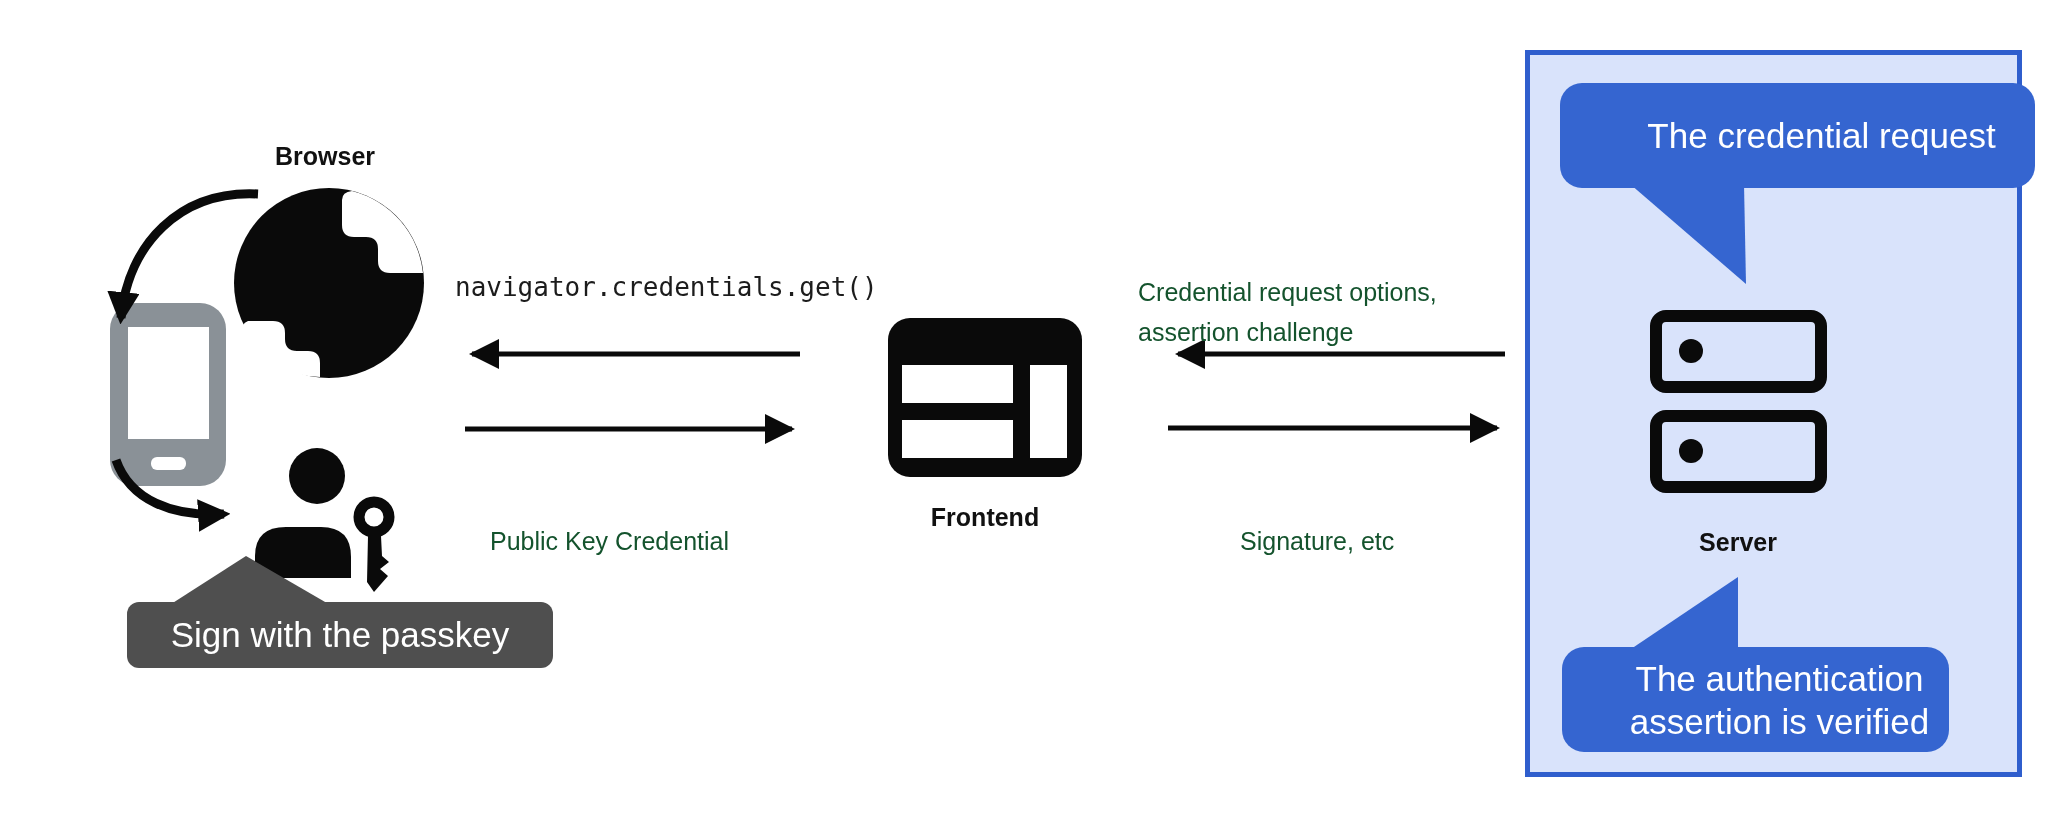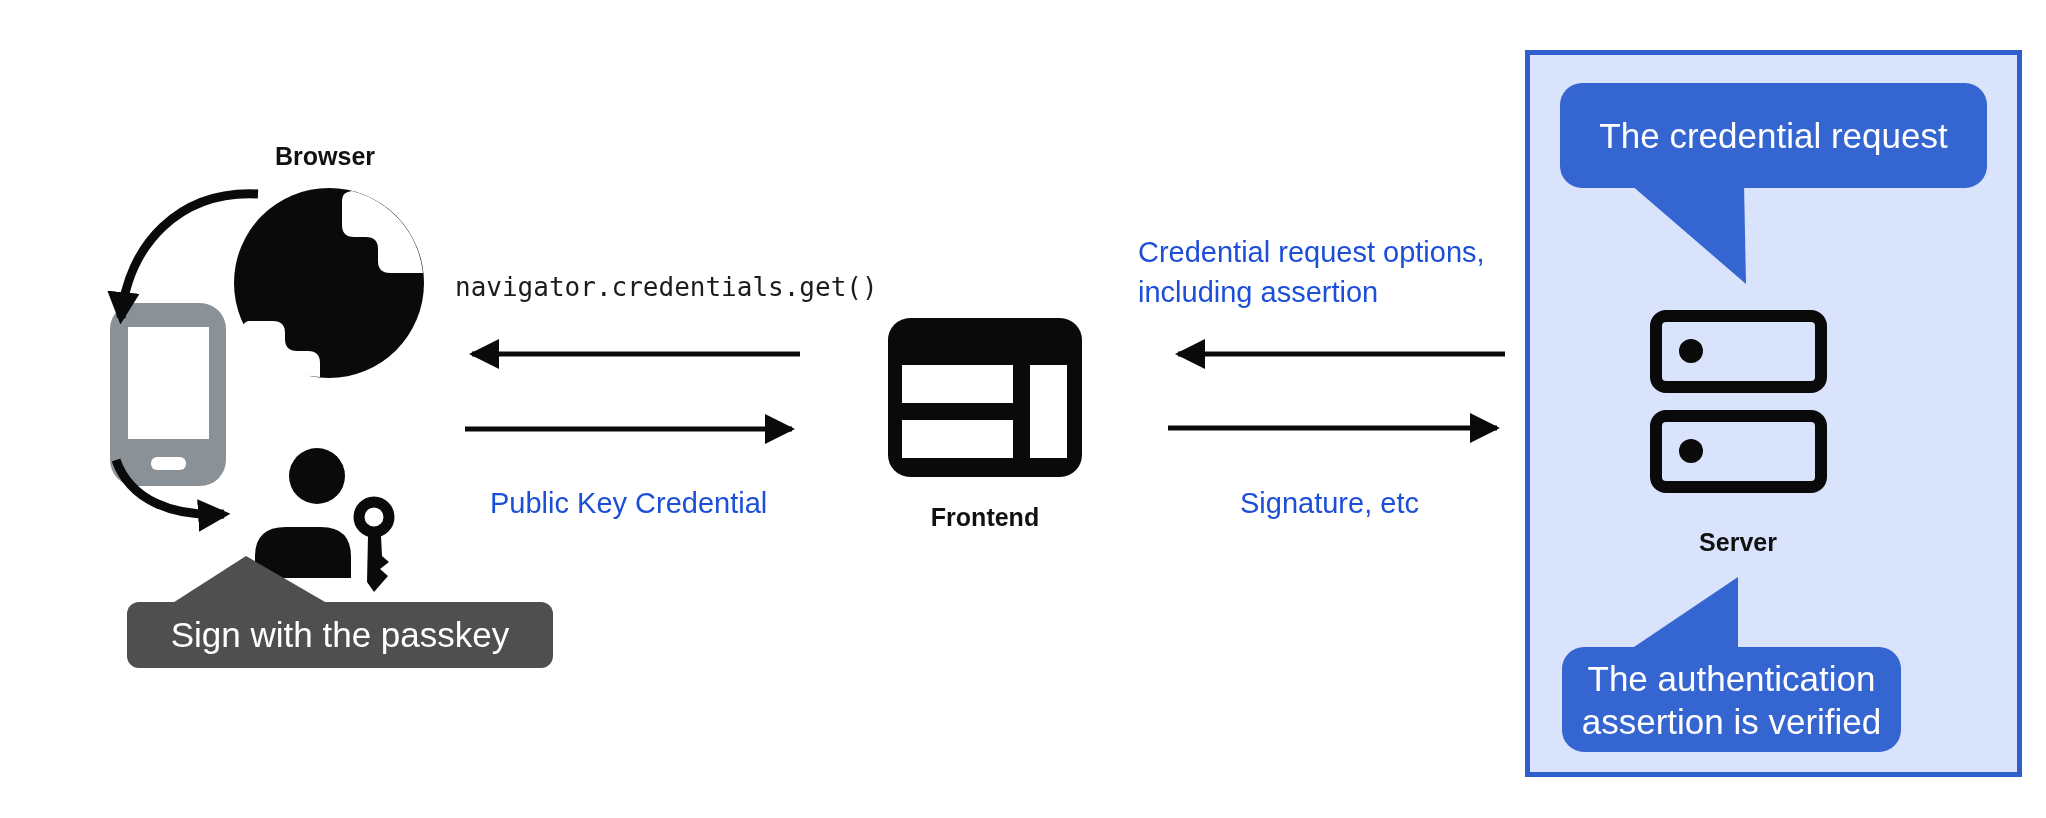--- a/index.html
+++ b/index.html
@@ -2,31 +2,31 @@
 <html><head>
 <meta charset="utf-8">
 <style>
   html,body{margin:0;padding:0;background:#ffffff;}
   #canvas{
     position:relative;width:2046px;height:818px;background:#ffffff;overflow:hidden;
     font-family:"Liberation Sans", sans-serif;color:#202124;
   }
   .abs{position:absolute;}
   .label-bold{font-size:25px;font-weight:700;color:#111;white-space:nowrap;}
-  .msg{font-size:29px;color:#1d4ed8;white-space:nowrap;}
+  .msg{font-size:25px;color:#14532d;white-space:nowrap;margin-top:40px;}
   .code{font-family:"DejaVu Sans Mono", monospace;font-size:26px;color:#1c1c1c;white-space:nowrap;}
   .center-x{transform:translateX(-50%);text-align:right;}
   #server-box{
     left:1525px;top:50px;width:497px;height:727px;box-sizing:border-box;
     background:#d9e3fb;border:5px solid #2f5ecd;
   }
   .bubble{
     background:#3565d0;border-radius:22px;color:#ffffff;
     display:flex;flex-direction:column;align-items:center;justify-content:center;
-    font-size:35px;line-height:43px;text-align:center;z-index:3;
+    font-size:35px;line-height:43px;text-align:center;z-index:3;padding-left:48px;
   }
   #bubble-top{left:1560px;top:83px;width:427px;height:105px;}
   #bubble-bottom{left:1562px;top:647px;width:339px;height:105px;}
   #tooltip{
     left:127px;top:602px;width:426px;height:66px;background:#4f4f4f;border-radius:12px;
     color:#fff;font-size:35px;display:flex;align-items:center;justify-content:center;z-index:3;
     white-space:nowrap;
   }
   #main-svg{left:0;top:0;z-index:2;pointer-events:none;}
   .txt{z-index:4;}
@@ -135,21 +135,21 @@
   </div>
 
   <div id="msg-code" class="abs txt code">navigator.credentials.get()</div>
 
   <div id="msg-pkc" class="abs txt msg">Public Key Credential</div>
 
   <div id="lbl-frontend" class="abs txt label-bold center-x">Frontend</div>
 
   <div id="msg-cro" class="abs txt msg">
     <div>Credential request options,</div>
-    <div>including assertion</div>
+    <div>assertion challenge</div>
   </div>
 
   <div id="msg-sig" class="abs txt msg">Signature, etc</div>
 
   <div id="lbl-server" class="abs txt label-bold center-x">Server</div>
 
   <div id="bubble-top" class="abs bubble">
     <span>The credential request</span>
   </div>
 

